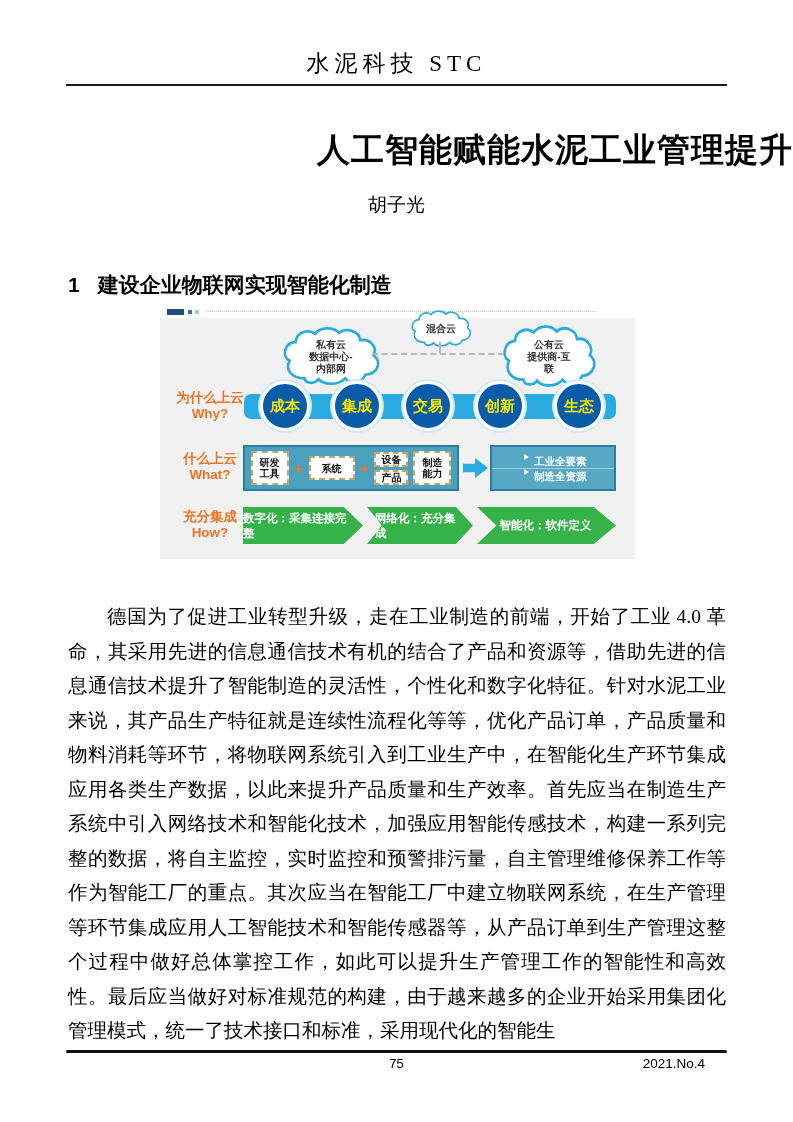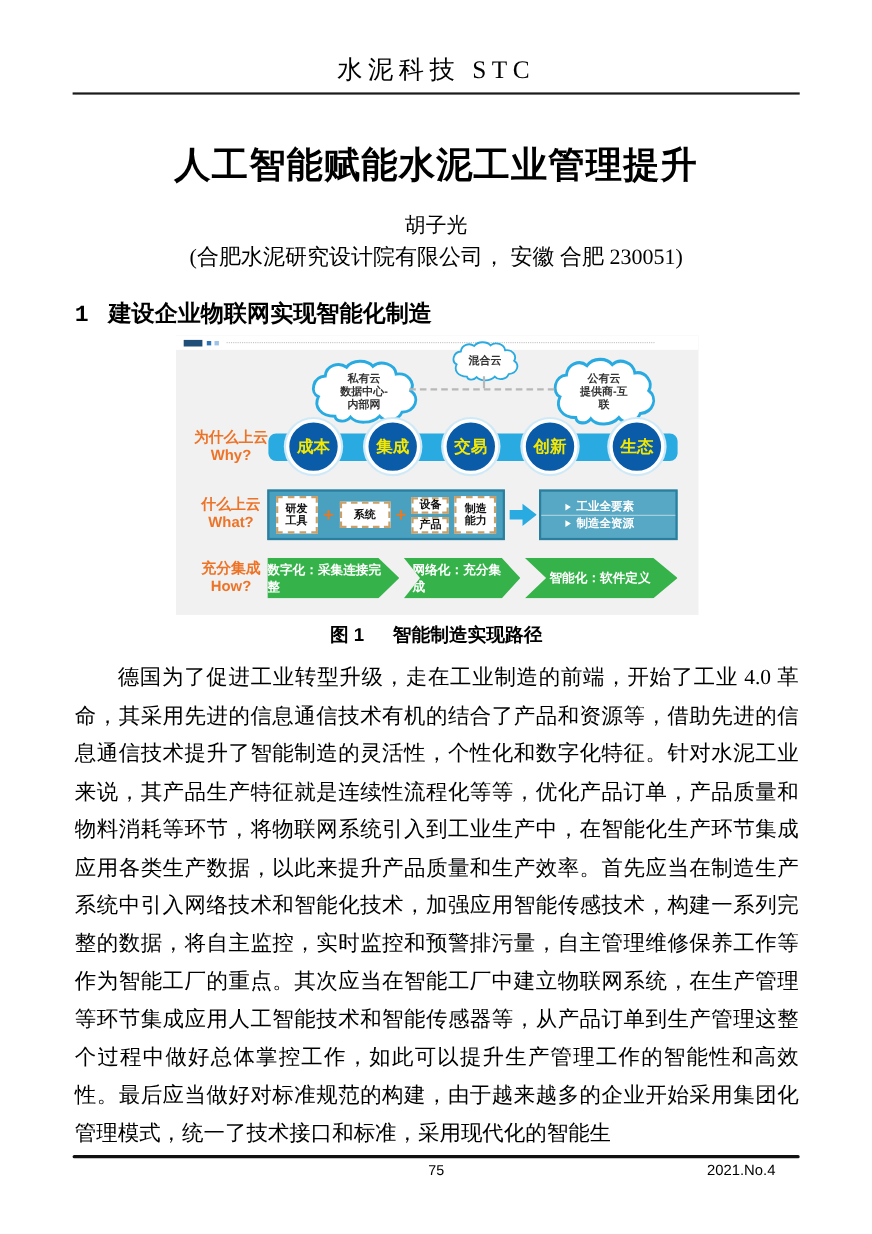--- a/index.html
+++ b/index.html
@@ -19,37 +19,37 @@
     text-align: center; font-size: 23px; letter-spacing: 5px;
     font-family: "Liberation Serif", "DejaVu Serif", serif;
   }
   .header-rule {
     position: absolute; top: 84px; left: 66px; width: 661px; height: 2px;
     background: #1a1a1a;
   }
   
   .article-title {
     position: absolute; top: 128px; left: 0; width: 100%;
-    text-align: center; font-size: 33px; font-weight: bold;
+    text-align: right; font-size: 33px; font-weight: bold;
     font-family: "Liberation Sans", "DejaVu Sans", sans-serif;
     letter-spacing: 1px;
   }
   .article-author {
     position: absolute; top: 192px; left: 0; width: 100%;
     text-align: center; font-size: 19px;
   }
   .article-affiliation {
     position: absolute; top: 220px; left: 0; width: 100%;
     text-align: center; font-size: 20px;
   }
   
   .section-heading {
     position: absolute; top: 271px; left: 68px;
     font-size: 21px; font-weight: bold;
-    font-family: Liberation Mono, monospace;
+    font-family: Liberation Sans, sans-serif;
   }
   .section-heading .sec-no { margin-right: 18px; }
   
   .figure {
     position: absolute; left: 160px; top: 305px; width: 475px; height: 254px;
     background: #f1f1f1; overflow: hidden;
   }
   .fig-strip { position: absolute; left:0; top:0; width:100%; height:13px; background:#fff; }
   .fig-strip .bar { position:absolute; left:7px; top:4px; width:17px; height:6px; background:#1f4e79; }
   .fig-strip .sq1 { position:absolute; left:28px; top:5px; width:4px; height:4px; background:#2e74b5; }
@@ -117,21 +117,21 @@
     background:#29abe2;
     clip-path:polygon(0 32%, 48% 32%, 48% 8%, 100% 50%, 48% 92%, 48% 68%, 0 68%);
   }
   .out-box {
     position:absolute; left:330px; top:140px; width:126px; height:46px;
     background:#57a8c4; border:2px solid #2b7f9e;
     display:flex; flex-direction:column; justify-content:center;
     color:#fff; font-weight:bold; font-size:10.5px; line-height:14px;
     font-family:"Liberation Sans","DejaVu Sans",sans-serif;
   }
-  .out-row { display:flex; align-items:center; padding-left:22px; gap:5px; }
+  .out-row { display:flex; padding-left:32px; gap:5px; }
   .out-row + .out-row { border-top:1px solid rgba(255,255,255,0.45); }
   .tri-bullet {
     width:0; height:0; border-left:5px solid #fff;
     border-top:3.5px solid transparent; border-bottom:3.5px solid transparent;
     display:inline-block;
   }
   .chevron {
     position:absolute; top:202px; height:37px; background:#35b34a;
     display:flex; align-items:center; justify-content:center;
     color:#fff; font-weight:bold; font-size:11.5px;
@@ -176,21 +176,20 @@
 </head>
 <body>
 
 <div class="page">
 
   <div class="journal-title">水泥科技 STC</div>
   <div class="header-rule"></div>
 
   <h1 class="article-title">人工智能赋能水泥工业管理提升</h1>
   <div class="article-author">胡子光</div>
-  <div class="article-affiliation">(合肥水泥研究设计院有限公司， 安徽 合肥 230051)</div>
 
   <div class="section-heading">
     <span class="sec-no">1</span><span>建设企业物联网实现智能化制造</span>
   </div>
 
   <div class="figure">
     <div class="fig-strip">
       <span class="bar"></span>
       <span class="sq1"></span>
       <span class="sq2"></span>
@@ -296,23 +295,20 @@
         <span>数字化：采集连接完整</span>
       </div>
     <div class="chevron chev-next cv2">
         <span>智能化：软件定义</span>
       </div>
     <div class="chevron chev-next cv1">
         <span>网络化：充分集成</span>
       </div>
   </div>
 
-  <div class="figure-caption">
-    <span class="cap-label">图 1</span><span>智能制造实现路径</span>
-  </div>
 
   <p class="body-text">德国为了促进工业转型升级，走在工业制造的前端，开始了工业 4.0 革命，其采用先进的信息通信技术有机的结合了产品和资源等，借助先进的信息通信技术提升了智能制造的灵活性，个性化和数字化特征。针对水泥工业来说，其产品生产特征就是连续性流程化等等，优化产品订单，产品质量和物料消耗等环节，将物联网系统引入到工业生产中，在智能化生产环节集成应用各类生产数据，以此来提升产品质量和生产效率。首先应当在制造生产系统中引入网络技术和智能化技术，加强应用智能传感技术，构建一系列完整的数据，将自主监控，实时监控和预警排污量，自主管理维修保养工作等作为智能工厂的重点。其次应当在智能工厂中建立物联网系统，在生产管理等环节集成应用人工智能技术和智能传感器等，从产品订单到生产管理这整个过程中做好总体掌控工作，如此可以提升生产管理工作的智能性和高效性。最后应当做好对标准规范的构建，由于越来越多的企业开始采用集团化管理模式，统一了技术接口和标准，采用现代化的智能生</p>
 
   <div class="footer-rule"></div>
   <div class="footer-page">75</div>
   <div class="footer-issue">2021.No.4</div>
 
 </div>
 
 </body></html>

